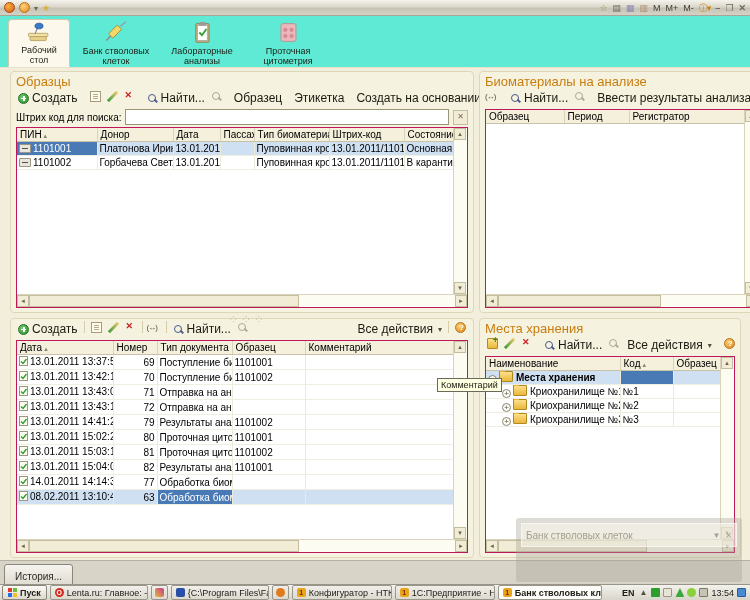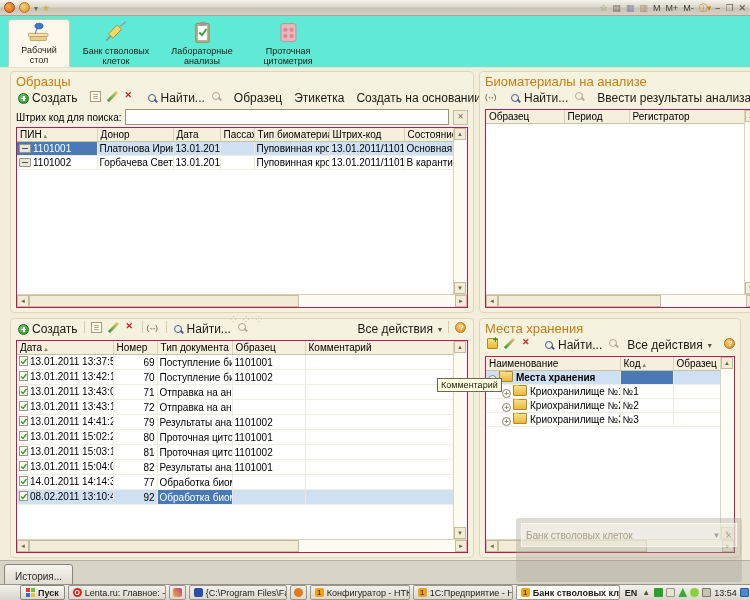--- a/index.html
+++ b/index.html
@@ -132,21 +132,21 @@
   .ghost-title{color:rgba(140,132,104,.75);font-size:10px;flex:1;white-space:nowrap;overflow:hidden;}
   .ghost-btn{color:rgba(120,114,92,.6);font-size:8px;margin-left:5px;}
 
   
   .bottomstrip{position:absolute;left:0;top:560px;width:750px;height:24px;background:#d8d4c8;border-top:1px solid #b5b1a3;}
   .historybtn{position:absolute;left:4px;top:3px;height:17px;padding:4px 10px;background:linear-gradient(#f6f4ee,#d9d5c9);
     border:1px solid #8a867a;border-radius:3px;font-size:10px;line-height:15px;color:#2c2c24;}
 
   
   .taskbar{position:absolute;left:0;top:584px;width:750px;height:16px;background:linear-gradient(#f3f2ec,#d8d5cb);
-    border-top:1px solid #98948a;display:flex;align-items:center;padding:0 20px;box-sizing:border-box;gap:3px;font-size:9px;}
+    border-top:1px solid #98948a;display:flex;align-items:center;padding:0 2px;box-sizing:border-box;gap:3px;font-size:9px;}
   .startbtn{display:flex;align-items:center;gap:3px;height:13px;padding:0 5px;background:linear-gradient(#fbfaf6,#dcd8cc);
     border:1px solid #8a867a;border-radius:2px;font-weight:bold;font-size:9px;color:#1c1c14;flex:none;}
   .winflag{width:9px;height:9px;display:grid;grid-template-columns:4px 4px;grid-template-rows:4px 4px;gap:1px;}
   .winflag i{display:block;} .wf1{background:#e23a2e;} .wf2{background:#6cbf3a;} .wf3{background:#2a6de2;} .wf4{background:#f2c02a;}
   .task{display:flex;align-items:center;gap:3px;height:13px;padding:0 4px;background:linear-gradient(#f0efe9,#dcd9cf);
     border:1px solid #9a968a;border-radius:2px;color:#1c1c14;overflow:hidden;white-space:nowrap;flex:none;}
   .task.small{width:13px;padding:0 1px;justify-content:center;}
   .task.active{background:#fdfdfa;font-weight:bold;}
   .tico{width:9px;height:9px;border-radius:2px;flex:none;display:inline-block;text-align:center;line-height:9px;font-size:7px;color:#fff;font-weight:bold;}
   .tico-opera{background:#d42a20;border-radius:50%;}
@@ -532,21 +532,21 @@
               <td data-class="focus:journal.rows.8.selected">Обработка биоматер...</td>
               <td></td>
               <td></td>
             </tr>
 
             <tr data-class="sel:journal.rows.9.selected" class="sel">
               <td><span class="rowic"><svg width="9" height="10" viewBox="0 0 9 10">
                     <rect x="0.5" y="0.5" width="8" height="9" fill="#fffdf2" stroke="#9a9684"></rect>
                     <path d="M2 5.5l2 2 3.5-4.5" stroke="#2d9e2d" stroke-width="1.4" fill="none"></path>
                   </svg></span><span>08.02.2011 13:10:48</span></td>
-              <td class="c-num">92</td>
+              <td class="c-num">63</td>
               <td data-class="focus:journal.rows.9.selected" class="focus">Обработка биоматер...</td>
               <td></td>
               <td></td>
             </tr>
           </tbody>
       </table>
       <div class="vscroll">
           <span class="vbtn up"></span>
           <span class="vbtn down"></span>
         </div>

